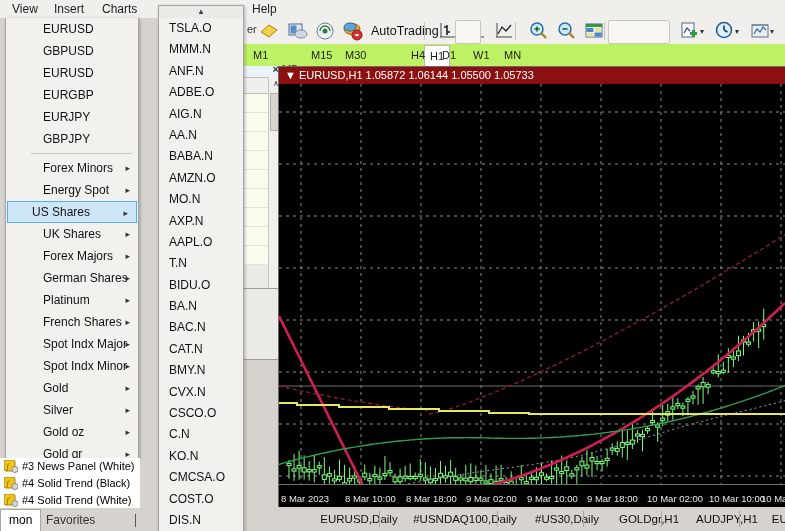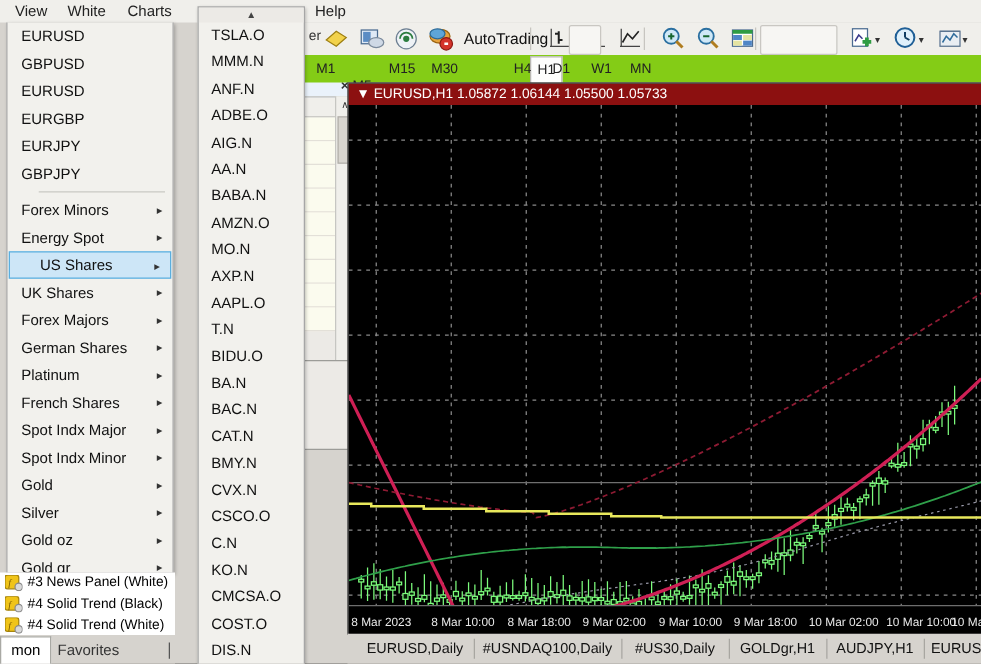--- a/index.html
+++ b/index.html
@@ -17,21 +17,21 @@
   #menubar .mi{position:absolute;top:1px;height:16px;line-height:16px;font-size:12px;color:#222;padding:0 4px;}
 
   
   #leftmenu{
     left:5px;top:18px;width:132px;height:440px;
     background:#f2f1ed;border:1px solid #a6a6a6;border-top:none;
     box-shadow:1px 1px 3px rgba(0,0,0,.28);
     overflow:hidden;
   }
   #leftmenu .row{
-    height:22px;line-height:22px;padding-left:11px;font-size:12px;color:#111;
+    height:22px;line-height:22px;padding-left:37px;font-size:12px;color:#111;
     position:relative;white-space:nowrap;
   }
   #leftmenu .row.sel{
     background:#cde6f7;border:1px solid #5aaede;height:20px;line-height:20px;
     margin:0 1px;padding-left:24px;
   }
   #leftmenu .arr{position:absolute;right:8px;top:0;line-height:22px;font-size:9px;color:#333;}
   #leftmenu .sep{height:1px;background:#c9c9c4;margin:3px 6px 3px 25px;}
 
   
@@ -58,46 +58,46 @@
   #mwsliver .closeX{position:absolute;right:4px;top:0;font-size:11px;line-height:16px;color:#333;font-weight:bold;}
   #mwsliver .mwhdr{height:15px;background:#f0efeb;border-bottom:1px solid #c0c0bc;font-size:10px;line-height:15px;padding-left:3px;color:#222;}
   #mwsliver .mwrow{height:18px;line-height:18px;font-size:10px;padding-left:3px;border-bottom:1px solid #e3e0d8;background:#fbfbee;}
   #mwsliver .sb{position:absolute;right:0;top:16px;width:14px;bottom:0;background:#f0efeb;border-left:1px solid #c6c6c2;}
   #mwsliver .sb .arw{height:14px;text-align:center;font-size:8px;line-height:14px;color:#333;}
   #mwsliver .sb .thumb{position:absolute;top:16px;left:1px;width:11px;height:36px;background:#d8d5cf;border:1px solid #b2b0ab;}
   #mwsliver2{left:228px;top:288px;width:54px;height:70px;background:#eceae6;border:1px solid #9c9c98;overflow:hidden;}
 
   
   #toolbar1{left:242px;top:18px;width:543px;height:26px;background:#f0efeb;border-bottom:1px solid #cdcbc6;}
-  #toolbar2{left:242px;top:44px;width:543px;height:22px;background:#84cc16;}
+  #toolbar2{left:242px;top:44px;width:543px;height:22px;background:#bef264;}
   .tbtn{position:absolute;top:2px;width:22px;height:22px;}
   .tfbtn{position:absolute;top:1px;height:20px;line-height:20px;font-size:11px;color:#222;padding:0 5px;}
   .tfbtn.sel{background:#fdfdfc;border:1px solid #b9b7b2;border-bottom-color:#fdfdfc;margin-left:48px;}
   .tsep{position:absolute;top:4px;width:1px;height:18px;background:#c7c5c0;}
   .grp{position:absolute;top:2px;height:22px;border:1px solid #c9c7c2;background:#f7f6f3;border-radius:2px;}
   .caret{position:absolute;font-size:8px;color:#333;top:9px;}
 
   
   #chartwin{left:278px;top:66px;width:507px;height:440px;background:#000;border:1px solid #6b6b6b;}
   #charthdr{position:absolute;left:0;top:0;width:100%;height:17px;background:#8c1010;color:#fff;font-size:11px;line-height:17px;padding-left:6px;box-sizing:border-box;white-space:nowrap;}
   #chartplot{position:absolute;left:0;top:17px;right:0;bottom:22px;overflow:hidden;background:#000;}
   #xaxis{position:absolute;left:0;bottom:0;width:100%;height:22px;background:#000;border-top:1px solid #6e6e6e;}
   #xaxis .xl{position:absolute;bottom:3px;font-size:9.5px;color:#e8e8e8;white-space:nowrap;}
 
   
   #charttabs{left:278px;top:507px;width:507px;height:24px;background:#d6d3ce;}
-  #charttabs .ctab{position:absolute;top:2px;height:21px;line-height:21px;font-size:11.5px;color:#111;text-align:center;}
+  #charttabs .ctab{position:absolute;top:2px;height:21px;line-height:21px;font-size:11.5px;color:#111;text-align:center;margin-left:27px;}
   #charttabs .divider{position:absolute;top:4px;width:1px;height:16px;background:#a8a6a1;}
 </style>
 </head>
 <body>
 
 <div id="menubar" class="abs">
     <div class="mi" style="left: 8px;">View</div>
-    <div class="mi" style="left: 50px;">White</div>
+    <div class="mi" style="left: 50px;">Insert</div>
     <div class="mi" style="left: 98px;">Charts</div>
     <div class="mi" style="left: 248px;">Help</div>
   </div>
 
 <div id="mwsliver" class="abs">
   <div class="mwtitle">
     <span class="closeX">×</span>
   </div>
   <div class="mwhdr">sk</div>
   <div id="mwrows">

